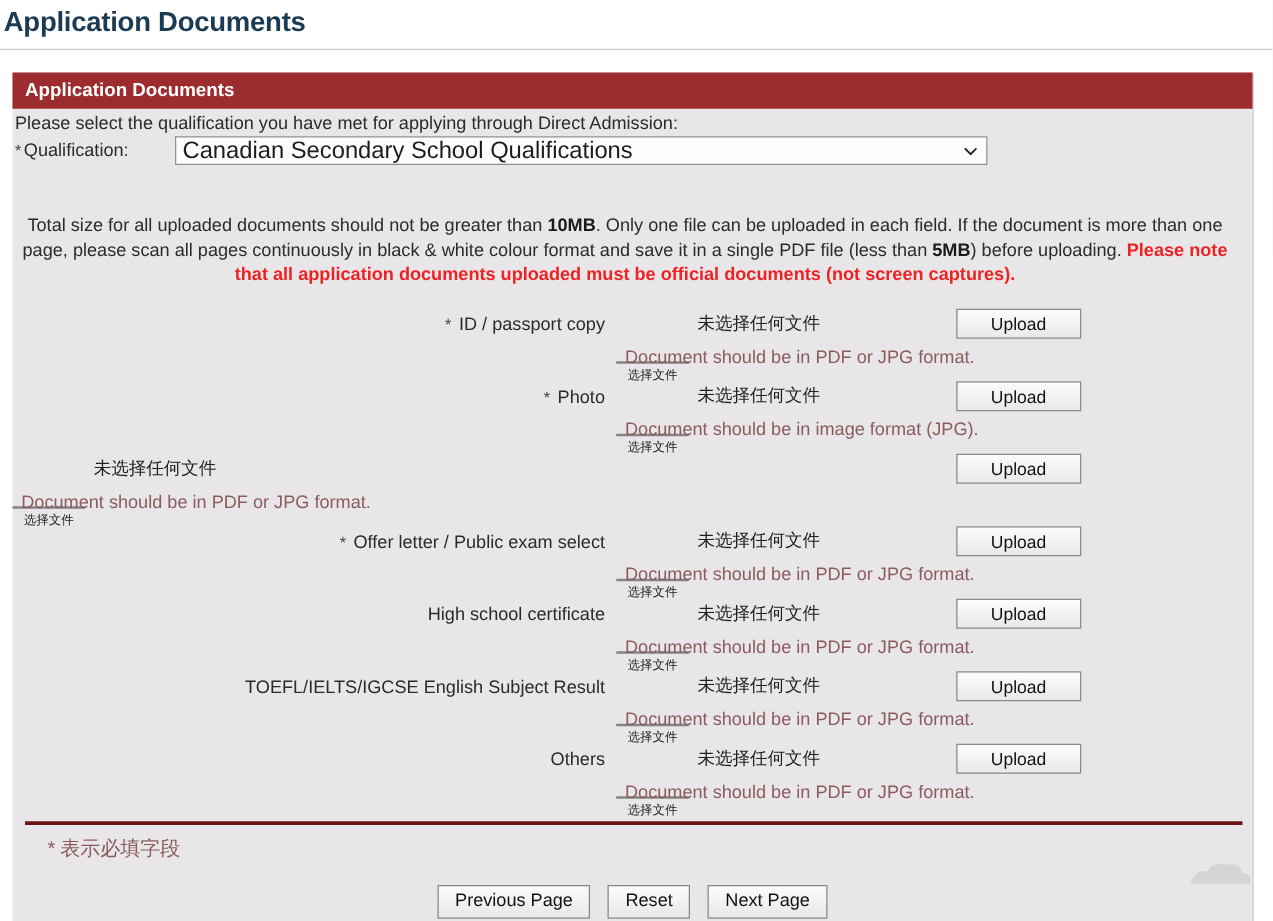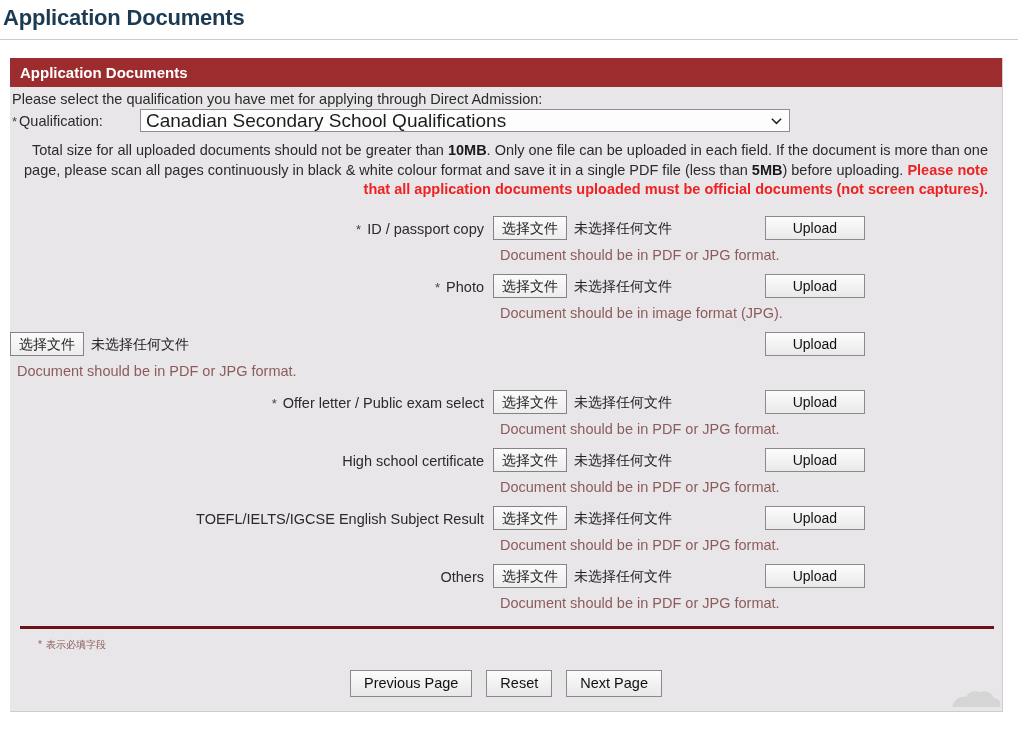--- a/index.html
+++ b/index.html
@@ -103,21 +103,22 @@
     width: 11px; height: 11px;
     display: block;
   }
 
   
   .notice {
     font-size: 14.5px;
     color: #2b2b2b;
     line-height: 19.5px;
     padding: 9px 14px 0 2px;
-    text-align: right;
+    text-align: center;
+    margin-top: 31px;
   }
   .notice b { font-weight: bold; color: #1a1a1a; }
   .notice .warn {
     color: #ee2222;
     font-weight: bold;
   }
 
   
   .uploads {
     margin-top: 16px;
@@ -148,26 +149,27 @@
     height: 25px;
   }
   .file-input {
     display: flex;
     align-items: stretch;
     height: 24px;
   }
   .file-btn {
     border: 1px solid #848484;
     background: linear-gradient(#fbfbfb, #ededed);
-    font-size: 14px;
+    font-size: 10px;
     color: #1c1c1c;
     padding: 0 8px;
     line-height: 22px;
     white-space: nowrap;
     font-family: "DejaVu Sans", "Liberation Sans", sans-serif;
+    margin-top: 42px;
   }
   .file-name {
     font-size: 14px;
     color: #202020;
     line-height: 24px;
     padding-left: 7px;
     white-space: nowrap;
     font-family: "DejaVu Sans", "Liberation Sans", sans-serif;
     text-align: center;
   }
@@ -191,21 +193,21 @@
     white-space: nowrap;
   }
 
   
   .foot-rule {
     height: 3px;
     background: #6b1418;
     margin: 4px 8px 0 10px;
   }
   .foot-note {
-    font-size: 10px;
+    font-size: 16px;
     color: #8c5c5c;
     padding: 9px 0 0 28px;
     white-space: nowrap;
   }
   .foot-note .fstar { padding-right: 4px; }
   .nav-buttons {
     display: flex;
     justify-content: center;
     gap: 14px;
     padding: 18px 0 14px 0;

